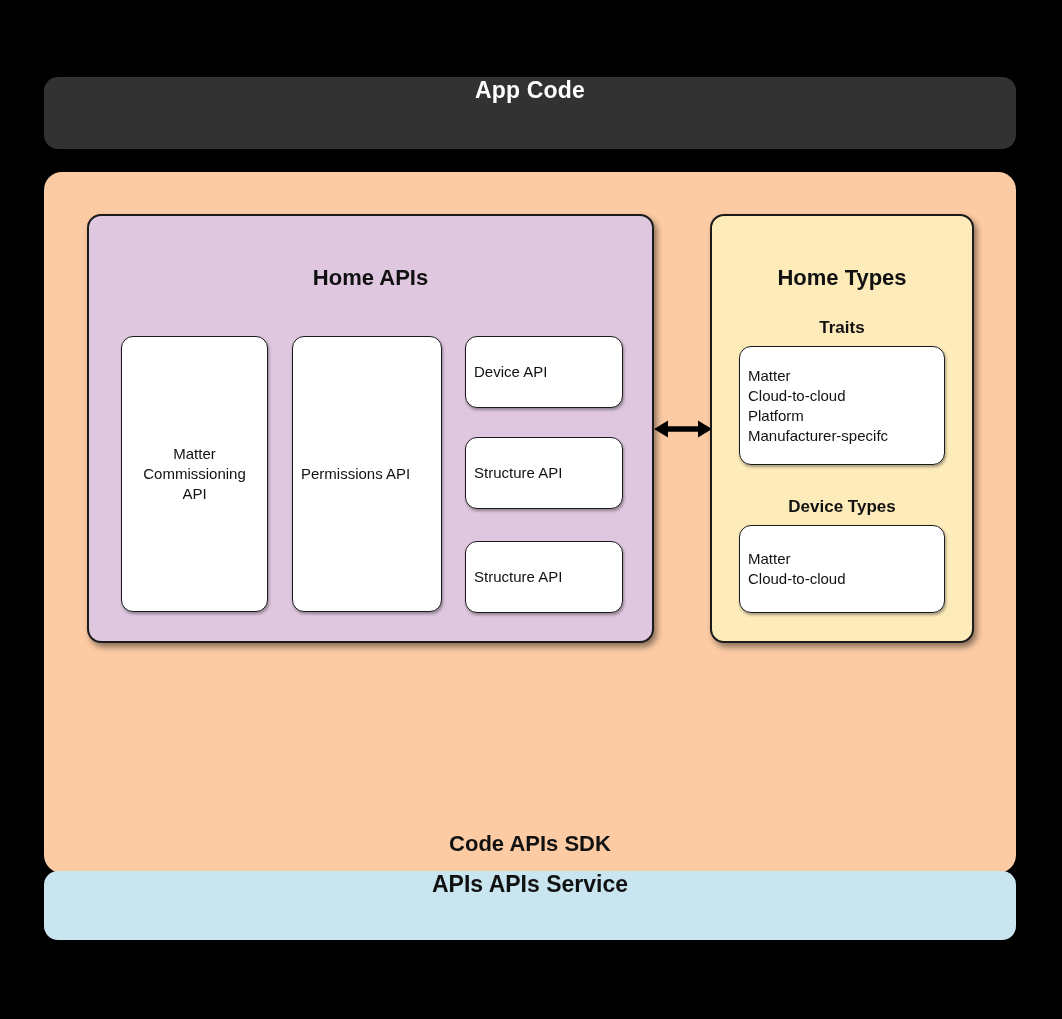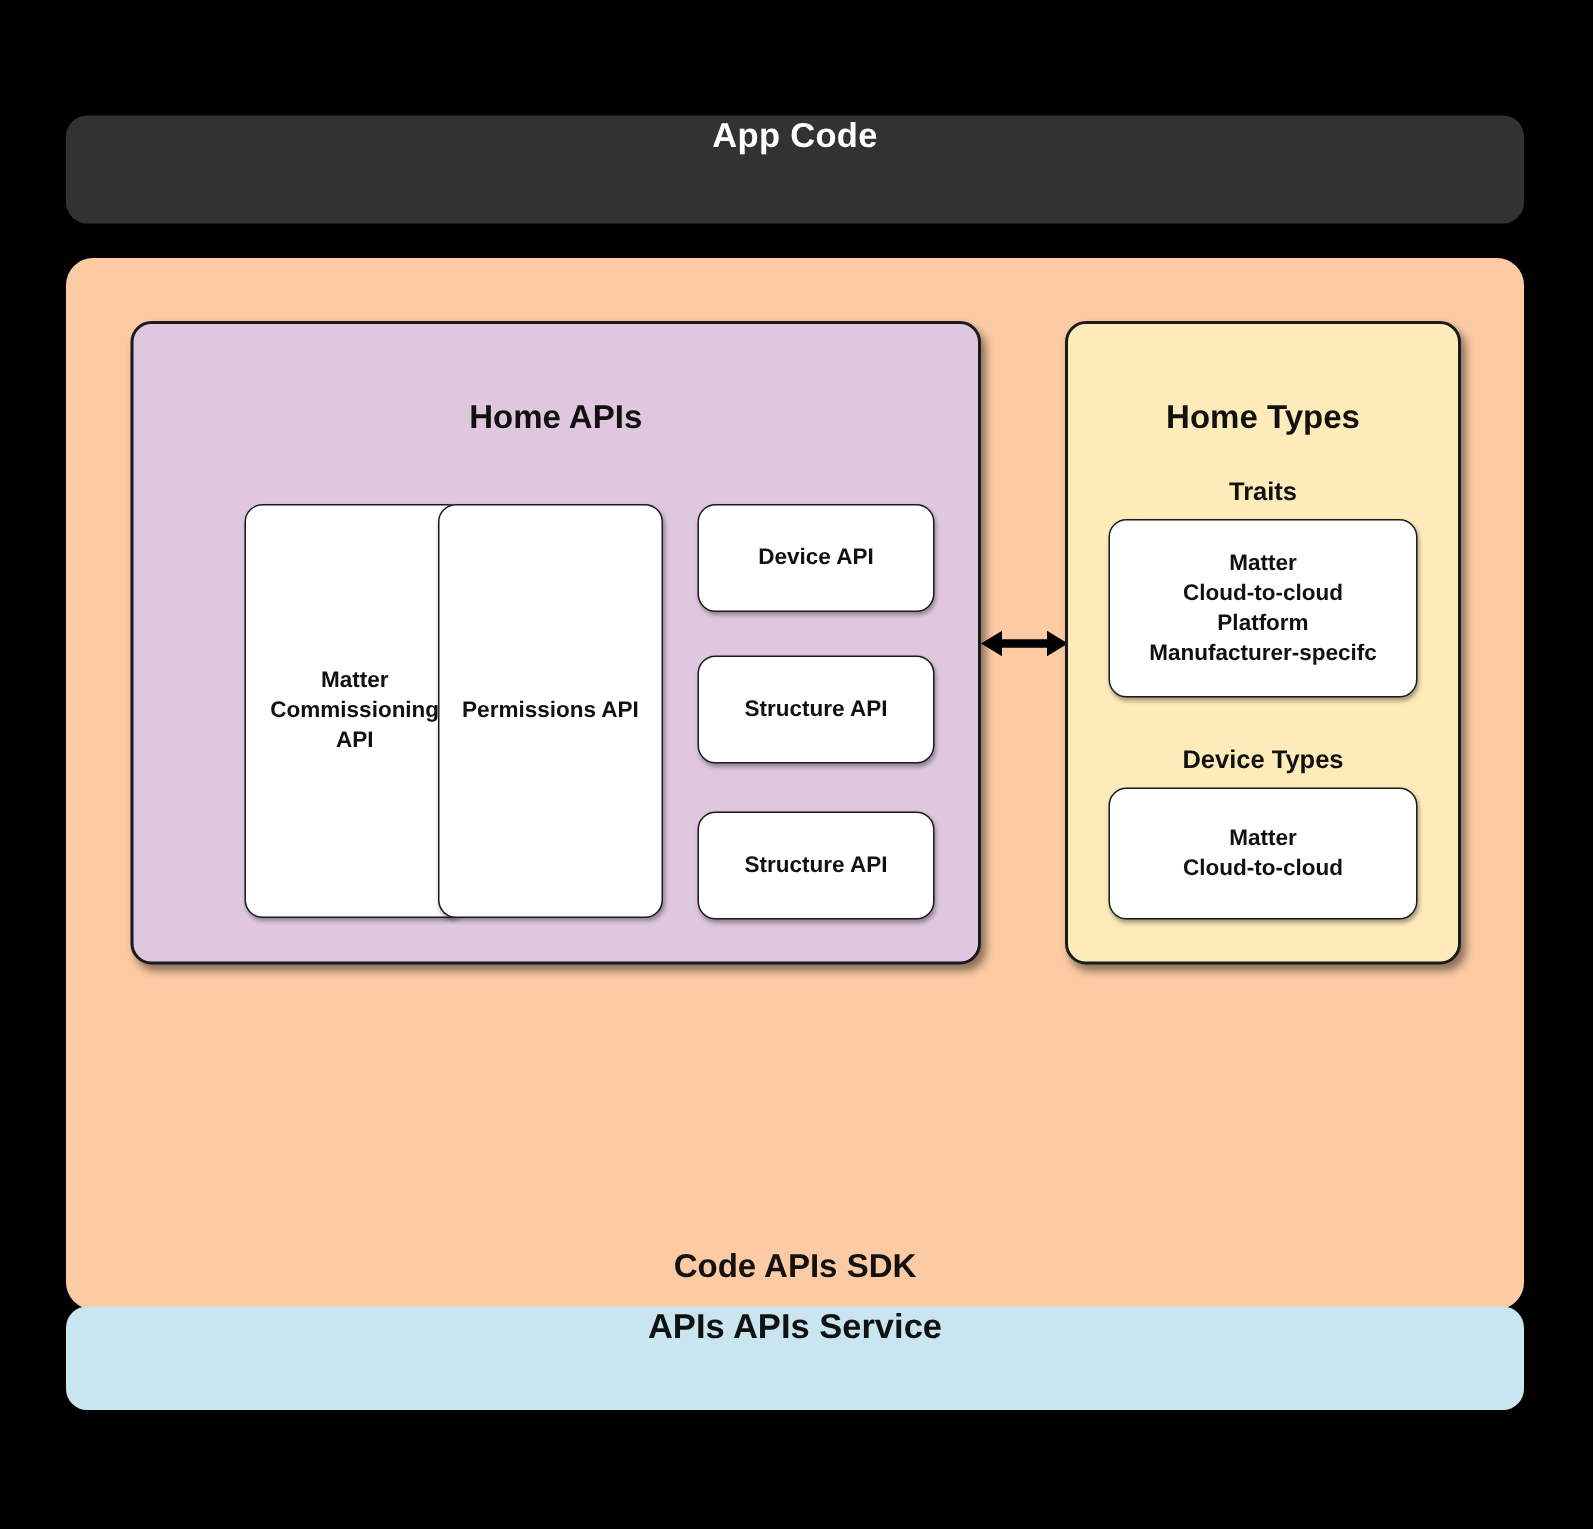--- a/index.html
+++ b/index.html
@@ -88,30 +88,30 @@
     font-weight: bold;
   }
   .white-box {
     position: absolute;
     background: var(--box-bg, #ffffff);
     border: 1.5px solid #1b1b1b;
     border-radius: 12px;
     box-shadow: 1px 2px 3px rgba(0,0,0,0.35);
     display: flex;
     flex-direction: column;
-    align-items: center;
+    align-items: flex-start;
     justify-content: center;
     text-align: center;
     font-size: 15px;
-    font-weight: bold;
+    font-weight: normal;
     line-height: 20px;
     box-sizing: border-box;
     padding: 0 8px;
   }
-  .box-mc         { left: 32px;  top: 120px; width: 147px; height: 276px; margin-left: 42px; }
+  .box-mc         { left: 32px;  top: 120px; width: 147px; height: 276px; }
   .box-perm       { left: 203px; top: 120px; width: 150px; height: 276px; }
   .box-device     { left: 376px; top: 120px; width: 158px; height: 72px; }
   .box-structure  { left: 376px; top: 221px; width: 158px; height: 72px; }
   .box-automation { left: 376px; top: 325px; width: 158px; height: 72px; }
   .sub-label {
     position: absolute;
     left: 0;
     right: 0;
     text-align: center;
     font-size: 17px;

